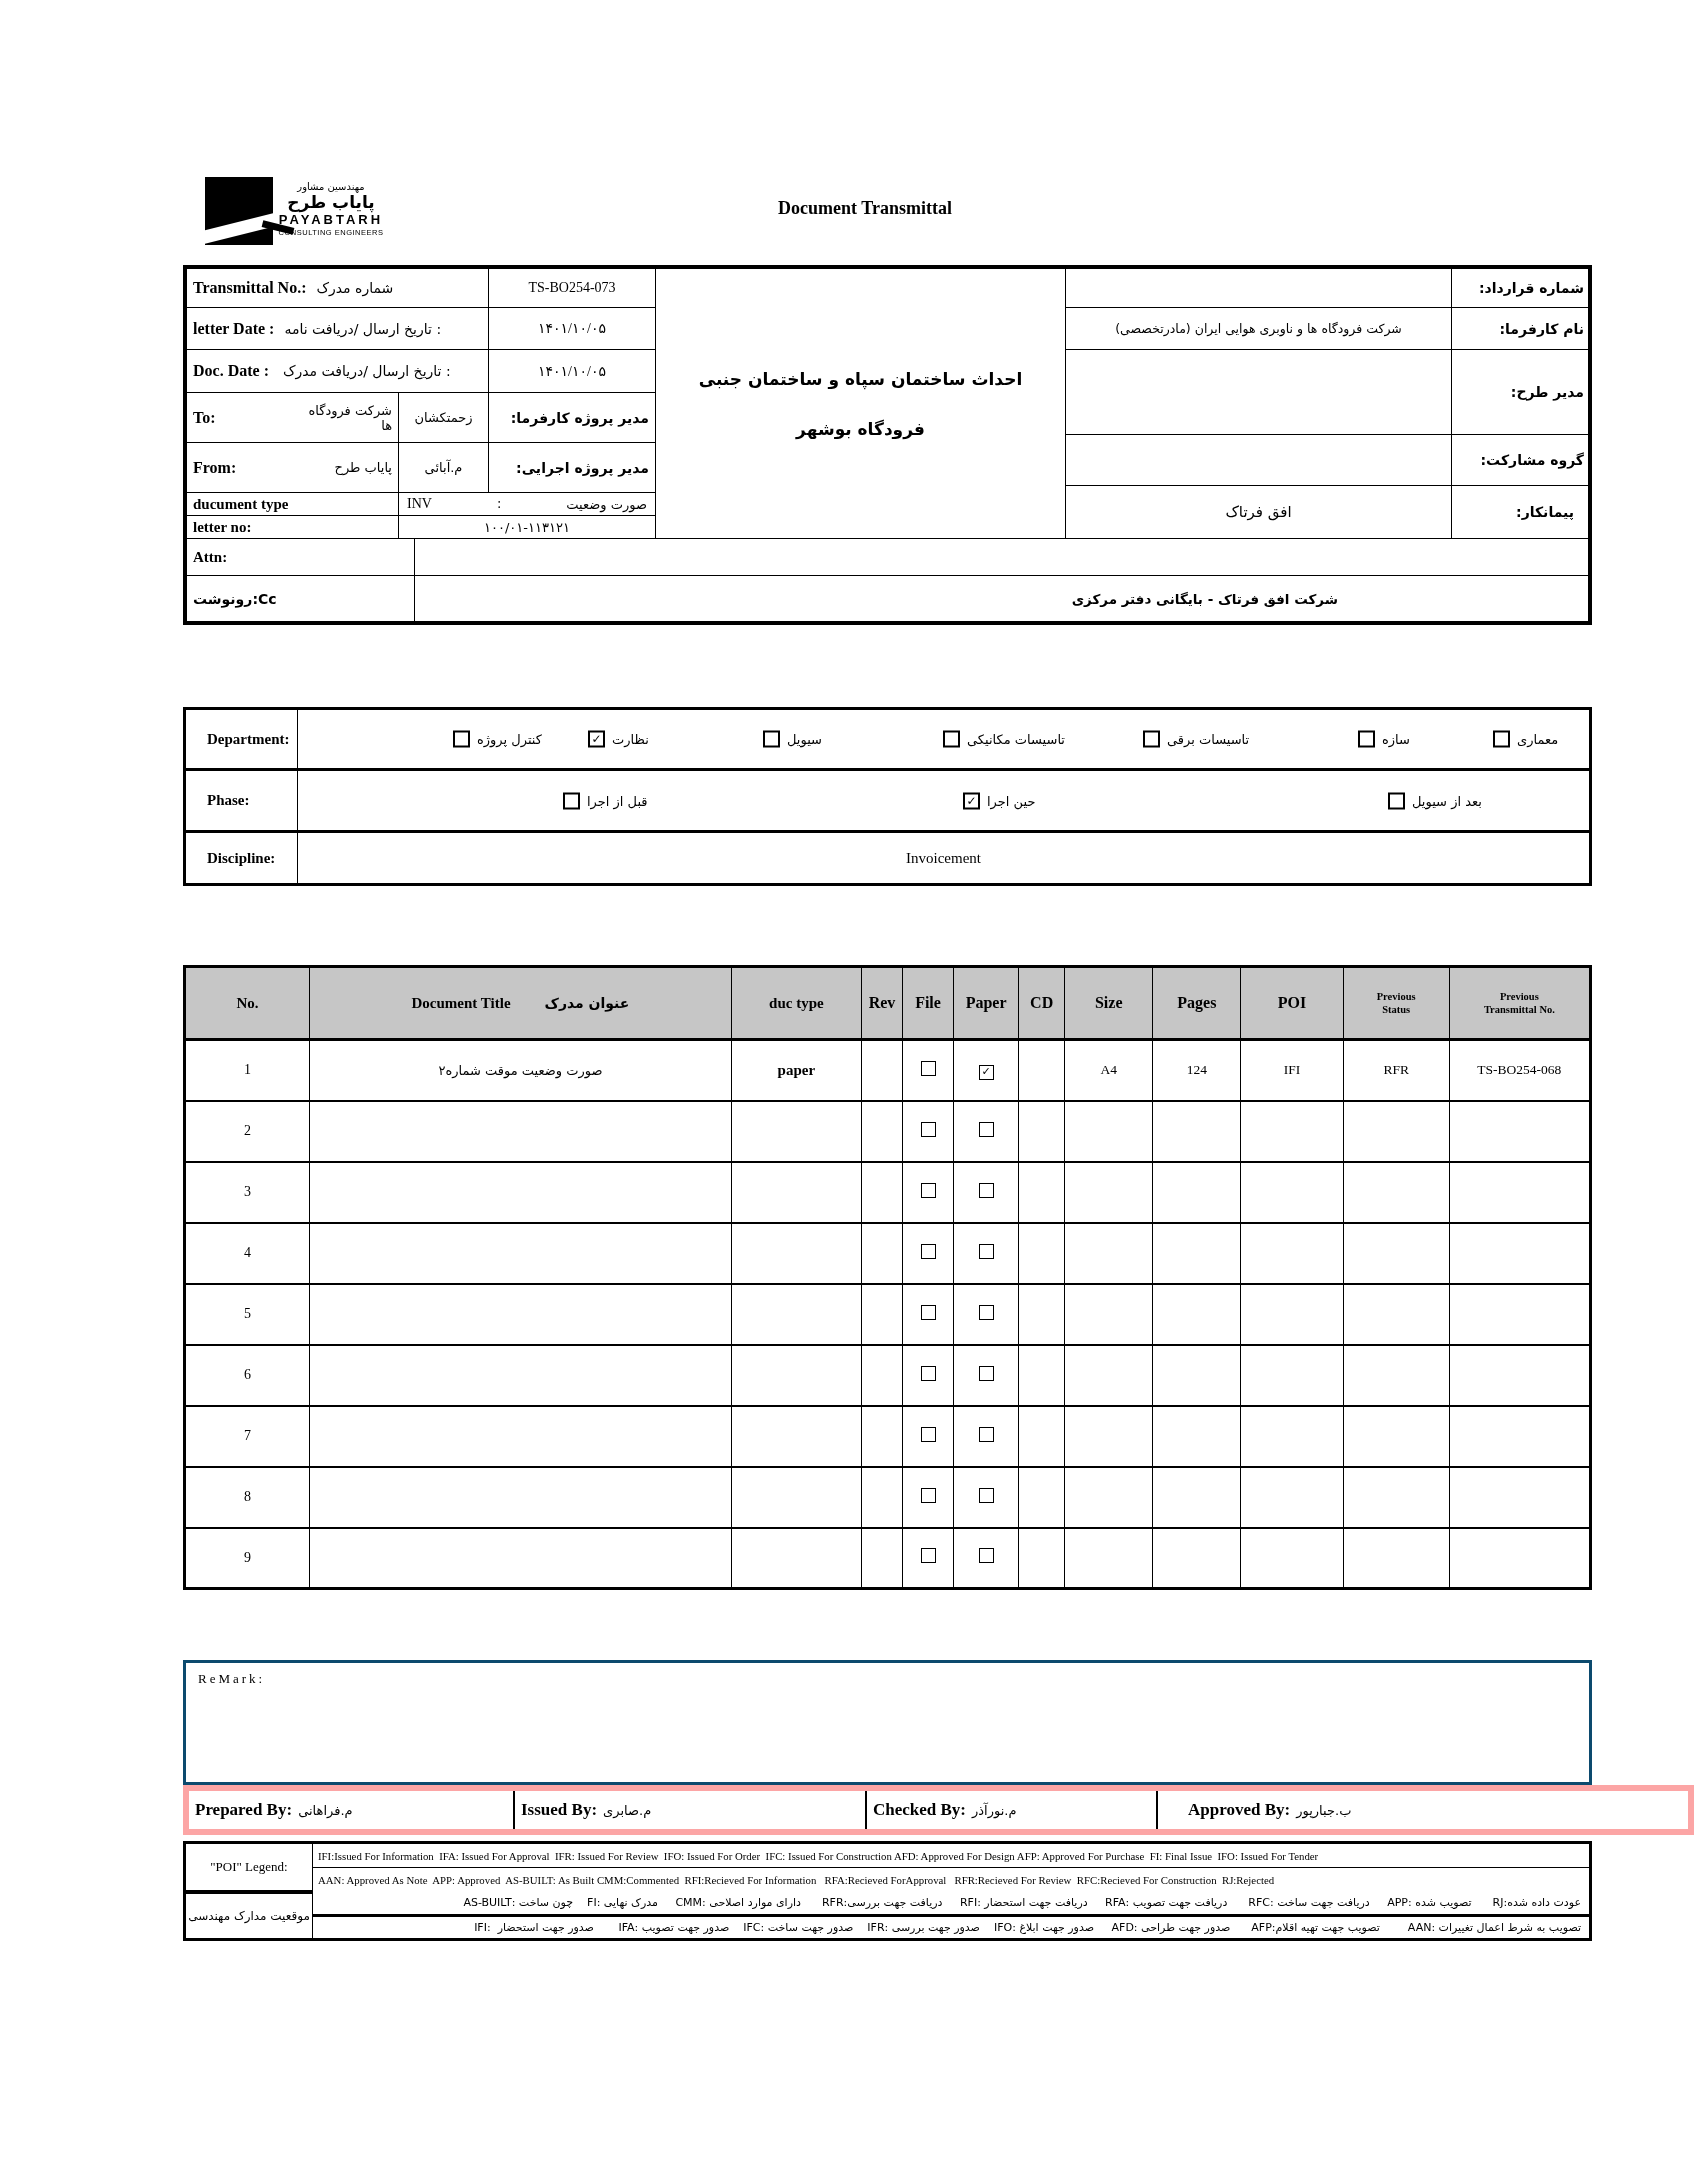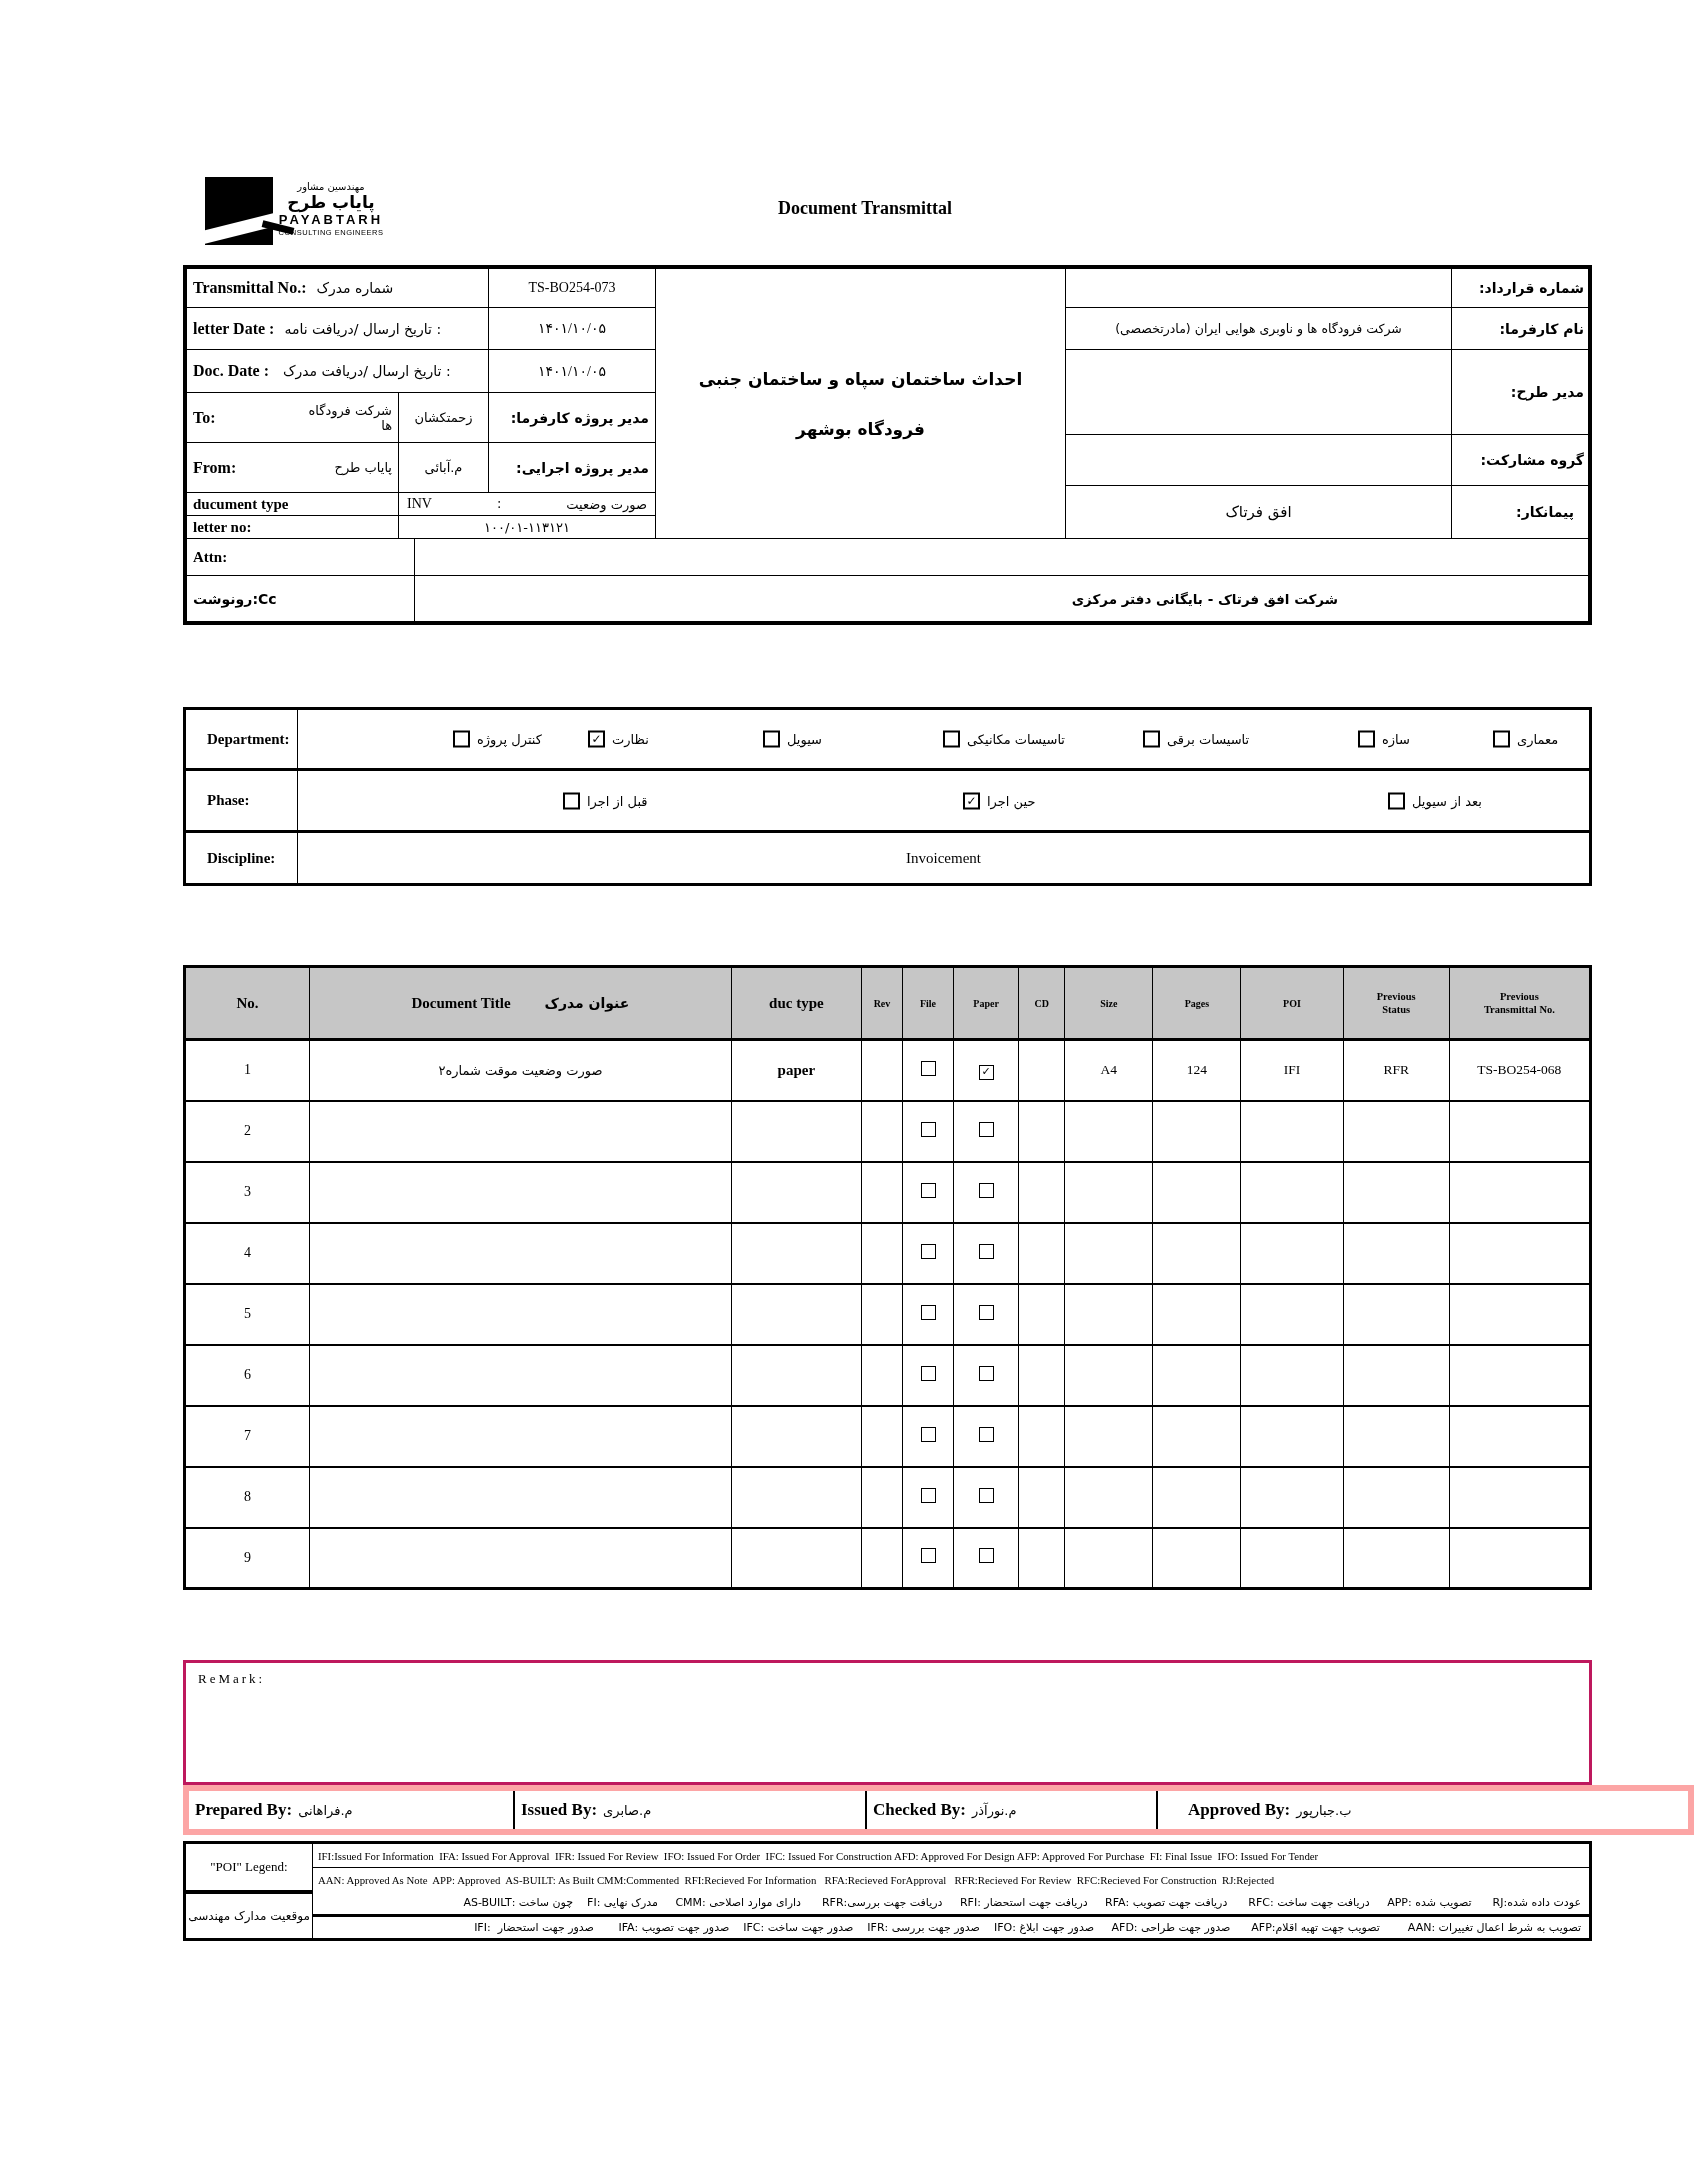--- a/index.html
+++ b/index.html
@@ -32,29 +32,29 @@
   .chk-label{font-size:13px;font-family:"DejaVu Sans",sans-serif;}
   .cbx{display:inline-block;width:17px;height:17px;border:2px solid #000;box-sizing:border-box;background:#fff;
        text-align:center;line-height:13px;font-size:12px;font-family:"DejaVu Sans",sans-serif;flex:0 0 auto;}
   .cbx.sm{width:15px;height:15px;line-height:11px;font-size:11px;border-width:1.5px;}
   
   table.doc{position:absolute;left:183px;top:965px;width:1409px;border-collapse:collapse;table-layout:fixed;border:3px solid #000;}
   table.doc th,table.doc td{border:1px solid #000;box-sizing:border-box;overflow:hidden;}
   table.doc thead th{background:#c6c6c6;height:73px;border-bottom:3px solid #000;font-weight:bold;}
   table.doc tbody td{height:61px;border-top:2px solid #000;border-bottom:2px solid #000;text-align:center;vertical-align:middle;}
   .h-big{font-size:15px;}
-  .h-sm{font-size:10px;}
+  .h-sm{font-size:16px;}
   .h-2line{font-size:10.5px;line-height:13px;}
   .cell-no{font-size:14px;text-align:center;}
   .cell-title{font-size:13px;font-family:"DejaVu Sans",sans-serif;}
   .cell-duc{font-weight:bold;font-size:15px;}
   .cell-val{font-size:13.5px;}
   .title-head{display:flex;justify-content:center;align-items:center;gap:34px;}
   
-  .remark-box{position:absolute;left:183px;top:1660px;width:1409px;height:125px;border:3px solid #be185d;box-sizing:border-box;}
+  .remark-box{position:absolute;left:183px;top:1660px;width:1409px;height:125px;border:3px solid #0c4a6e;box-sizing:border-box;}
   .remark-lbl{position:absolute;left:12px;top:8px;font-size:13px;letter-spacing:3px;}
   .sig-row{position:absolute;left:183px;top:1785px;width:1511px;height:50px;border:6px solid #fca5a5;box-sizing:border-box;display:flex;}
   .sig-cell{border-right:2px solid #000;box-sizing:border-box;display:flex;align-items:center;padding-left:6px;gap:6px;overflow:hidden;}
   .sig-cell:last-child{border-right:none;}
   .sig-en{font-weight:bold;font-size:17px;white-space:nowrap;}
   .sig-fa{font-size:13px;font-family:"DejaVu Sans",sans-serif;white-space:nowrap;}
   .legend{position:absolute;left:183px;top:1841px;width:1409px;height:100px;border:3px solid #000;box-sizing:border-box;
           display:grid;grid-template-columns:127px 1fr;grid-template-rows:24px 23px 23px 24px;}
   .lg-lbl{grid-row:span 2;border-right:1px solid #000;border-bottom:1px solid #000;display:flex;align-items:center;justify-content:center;text-align:center;}
   .lg-lbl.fa{font-size:12px;font-family:"DejaVu Sans",sans-serif;border-bottom:none;border-top:3px solid #000;}

